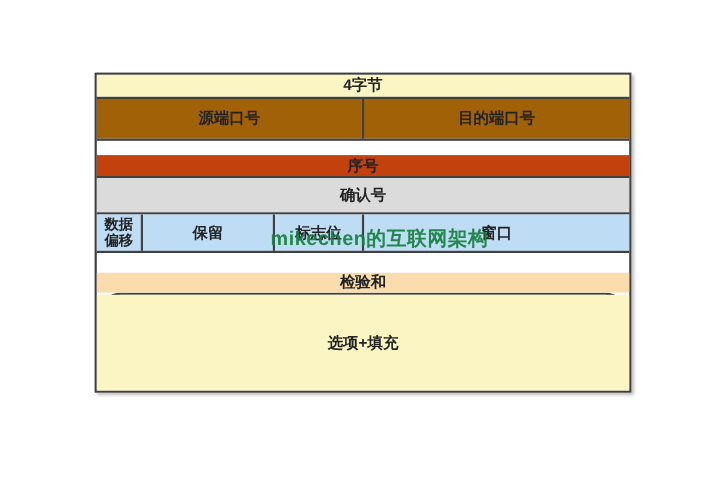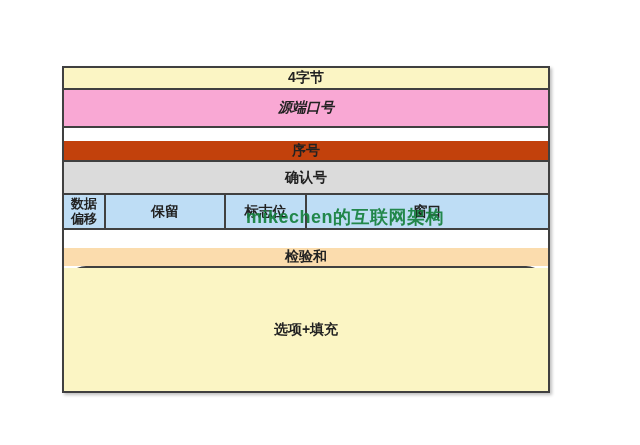--- a/index.html
+++ b/index.html
@@ -8,24 +8,24 @@
 
   .page {
     position: relative;
     width: 640px;
     height: 445px;
     background: #ffffff;
   }
 
   .diagram {
     position: absolute;
-    left: 62px;
+    left: 86px;
     top: 66px;
     width: 488px;
-    height: 327px;
+    height: 291px;
     border: 2px solid #404040;
     display: flex;
     flex-direction: column;
     background: #ffffff;
     box-shadow: 2px 2px 3px rgba(0,0,0,0.25);
   }
 
   .row { display: flex; flex-direction: row; width: 100%; }
   .row + .row { border-top: 2px solid #404040; }
 
@@ -44,21 +44,21 @@
     text-align: center;
     font-weight: bold;
     font-size: 14px;
     color: #222222;
     flex: 1 1 0;
     overflow: hidden;
   }
   .cell + .cell { border-left: 2px solid #404040; }
 
   .c-yellow { background: #FBF5C4; }
-  .c-green  { background: #f9a8d4; font-style: italic; }
+  .c-green  { background: #a16207; }
   .c-cyan   { background: #c2410c; margin-top: 13px; }
   .c-gray   { background: #DBDBDB; }
   .c-blue   { background: #BEDDF5; }
   .c-orange { background: #FBDCAD; }
 
   .cell-offset {
     flex: 0 0 40px;
     font-size: 13px;
     line-height: 1.15;
     padding: 0 2px;
@@ -90,20 +90,21 @@
 <div class="page">
 
   <div class="diagram">
 
     <div class="row r1">
       <div class="cell c-yellow">4字节</div>
     </div>
 
     <div class="row r2">
       <div class="cell c-green">源端口号</div>
+      <div class="cell c-green">目的端口号</div>
     </div>
 
     <div class="row r3">
       <div class="cell c-cyan">序号</div>
     </div>
 
     <div class="row r4">
       <div class="cell c-gray">确认号</div>
     </div>
 

